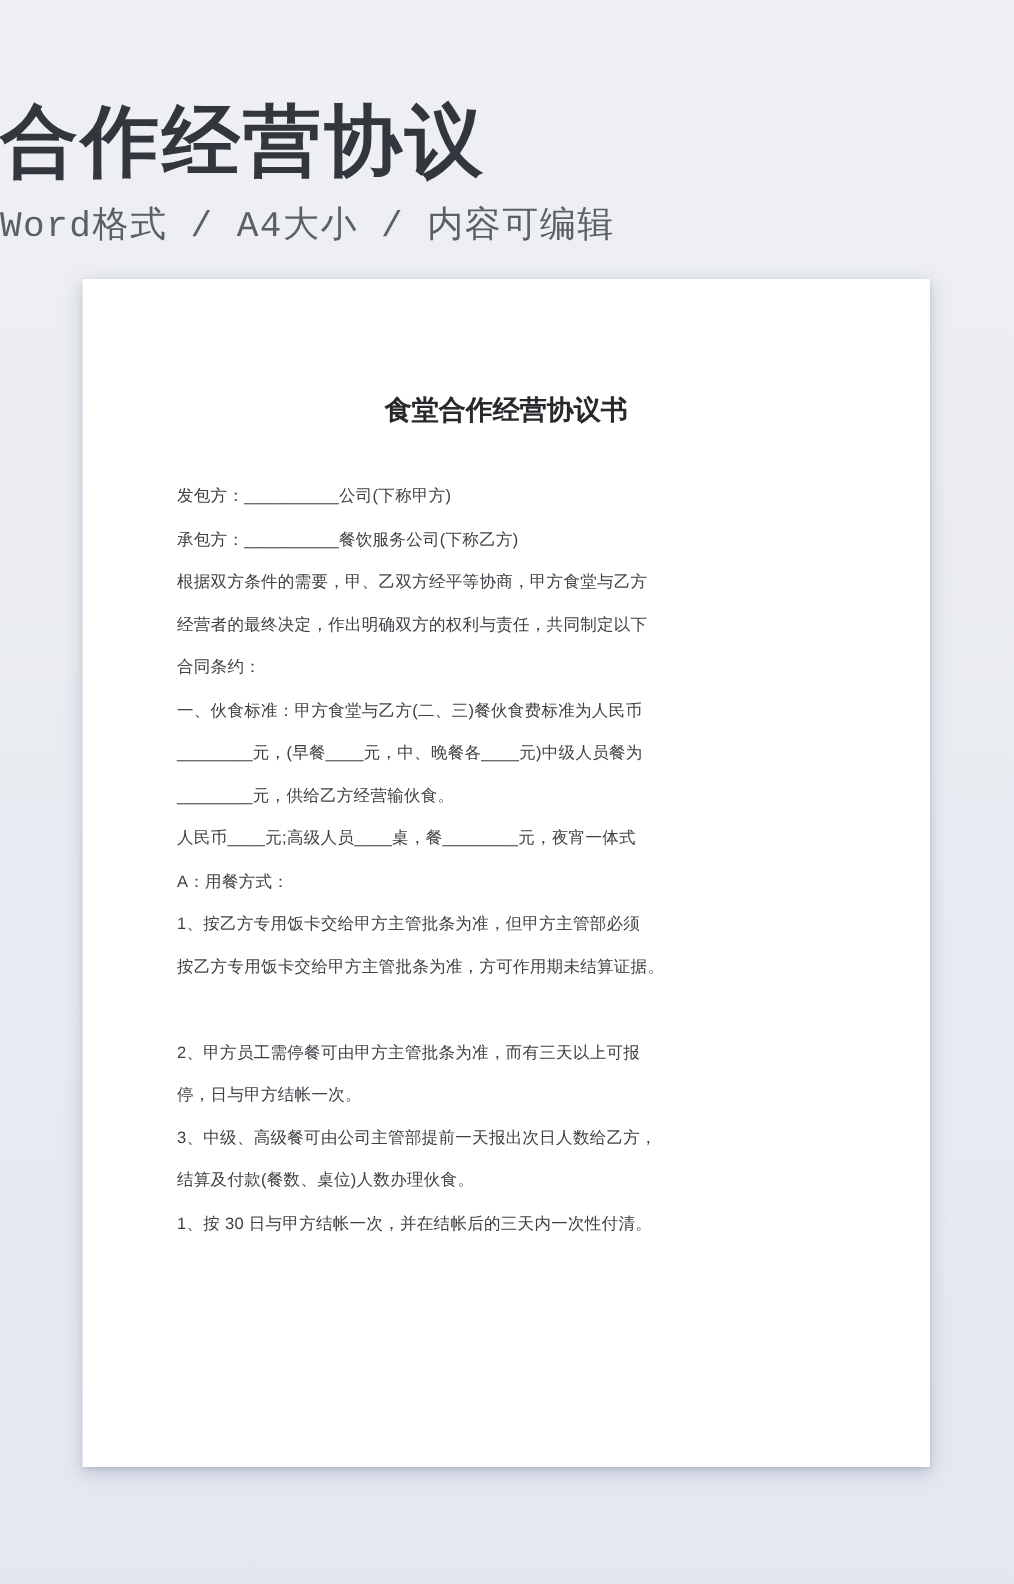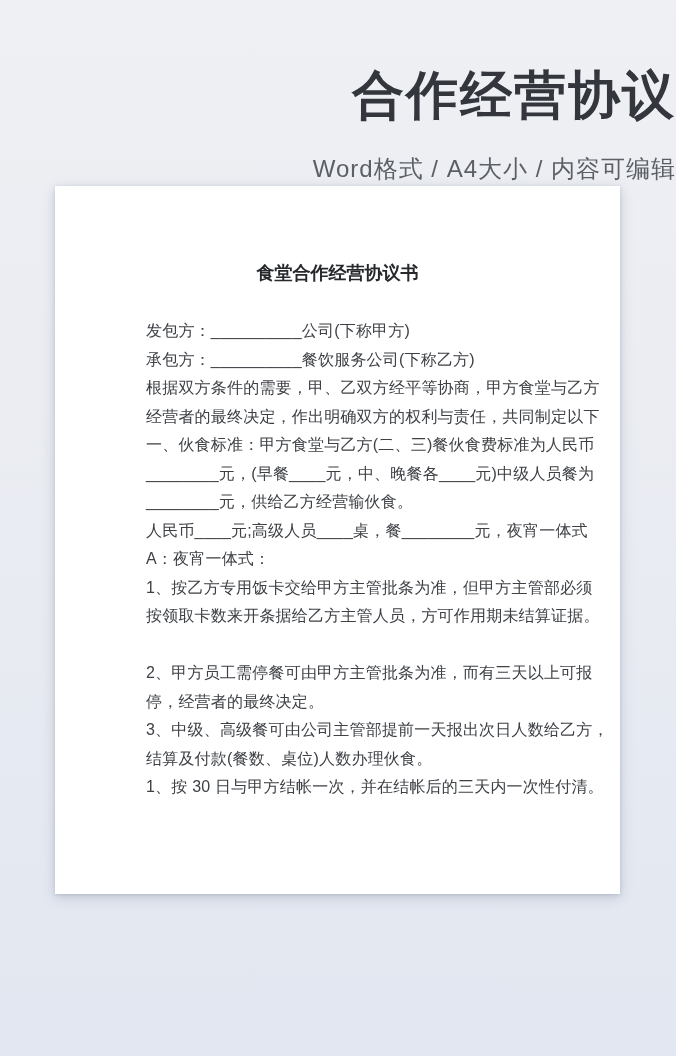--- a/index.html
+++ b/index.html
@@ -5,61 +5,62 @@
   html, body { margin: 0; padding: 0; }
   body {
     width: 676px;
     height: 1056px;
     font-family: "Liberation Sans", "DejaVu Sans", sans-serif;
     background: linear-gradient(180deg, #eef0f4 0%, #ebedf2 35%, #e2e7f1 100%);
     overflow: hidden;
     position: relative;
   }
   .header {
-    text-align: right;
+    text-align: left;
     padding-top: 66px;
   }
   .header-title {
     font-size: 52px;
     font-weight: 800;
     color: #33363c;
     letter-spacing: 2px;
     line-height: 1.15;
     margin: 0;
   }
   .header-subtitle {
     font-size: 24px;
     color: #5b5f66;
     letter-spacing: 1px;
-    margin-top: 27px;
+    margin-top: 7px;
+    font-family: Liberation Mono, monospace;
   }
   .page {
     position: absolute;
     left: 55px;
     top: 186px;
     width: 565px;
-    height: 708px;
+    height: 792px;
     background: #ffffff;
     box-shadow: 0 3px 12px rgba(90, 100, 125, 0.28), 0 1px 3px rgba(90, 100, 125, 0.18);
     box-sizing: border-box;
-    padding: 0 91px;
+    padding: 0 63px;
   }
   .doc-title {
     padding-top: 76px;
     text-align: center;
     font-size: 18px;
     font-weight: 700;
     color: #26282c;
     line-height: 22px;
   }
   .doc-body {
     margin-top: 33px;
   }
   .doc-line {
-    font-size: 16px;
+    font-size: 11px;
     line-height: 28.5px;
     height: 28.5px;
     color: #3d4045;
     white-space: nowrap;
     letter-spacing: 0.2px;
   }
   .doc-line.blank { height: 28.5px; }
 </style>
 </head>
 <body>
@@ -69,27 +70,28 @@
   <div class="header-subtitle">Word格式 / A4大小 / 内容可编辑</div>
 </div>
 
 <div class="page">
   <div class="doc-title">食堂合作经营协议书</div>
   <div class="doc-body">
       <div class="doc-line">发包方：__________公司(下称甲方)</div>
       <div class="doc-line">承包方：__________餐饮服务公司(下称乙方)</div>
       <div class="doc-line">根据双方条件的需要，甲、乙双方经平等协商，甲方食堂与乙方</div>
       <div class="doc-line">经营者的最终决定，作出明确双方的权利与责任，共同制定以下</div>
+      <div class="doc-line">合同条约：</div>
       <div class="doc-line">一、伙食标准：甲方食堂与乙方(二、三)餐伙食费标准为人民币</div>
       <div class="doc-line">________元，(早餐____元，中、晚餐各____元)中级人员餐为</div>
       <div class="doc-line">________元，供给乙方经营输伙食。</div>
       <div class="doc-line">人民币____元;高级人员____桌，餐________元，夜宵一体式</div>
-      <div class="doc-line">A：夜宵一体式：</div>
+      <div class="doc-line">A：用餐方式：</div>
       <div class="doc-line">1、按乙方专用饭卡交给甲方主管批条为准，但甲方主管部必须</div>
-      <div class="doc-line">按领取卡数来开条据给乙方主管人员，方可作用期未结算证据。</div>
+      <div class="doc-line">按乙方专用饭卡交给甲方主管批条为准，方可作用期未结算证据。</div>
       <div class="doc-line blank"></div>
       <div class="doc-line">2、甲方员工需停餐可由甲方主管批条为准，而有三天以上可报</div>
-      <div class="doc-line">停，经营者的最终决定。</div>
+      <div class="doc-line">停，日与甲方结帐一次。</div>
       <div class="doc-line">3、中级、高级餐可由公司主管部提前一天报出次日人数给乙方，</div>
       <div class="doc-line">结算及付款(餐数、桌位)人数办理伙食。</div>
       <div class="doc-line">1、按 30 日与甲方结帐一次，并在结帐后的三天内一次性付清。</div>
     </div>
 </div>
 
 </body></html>

